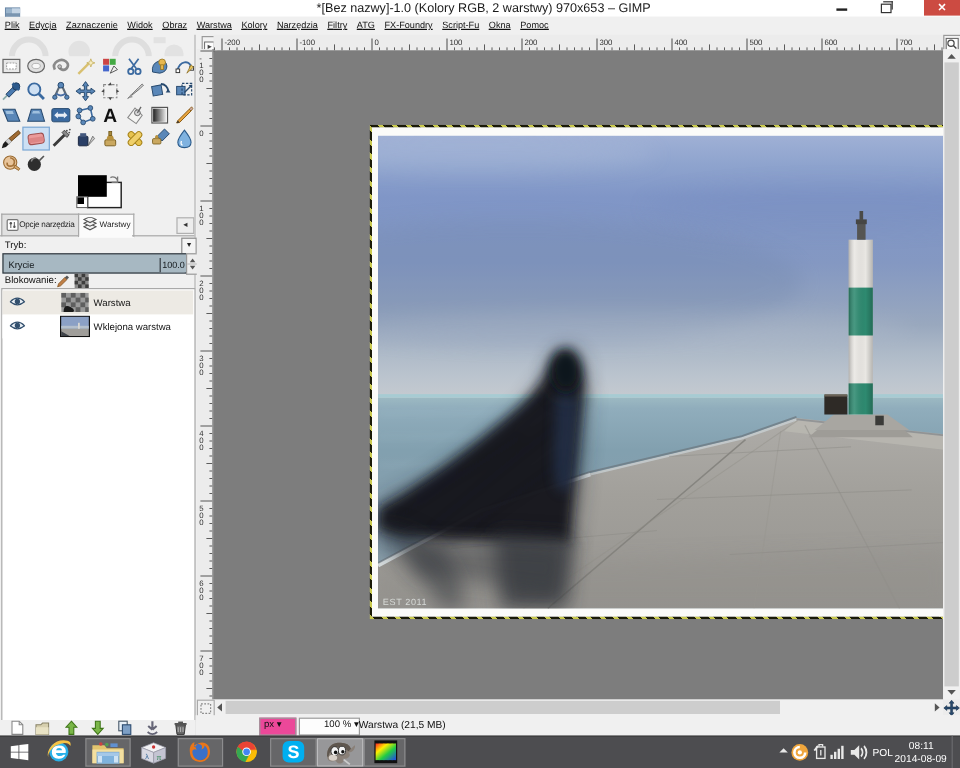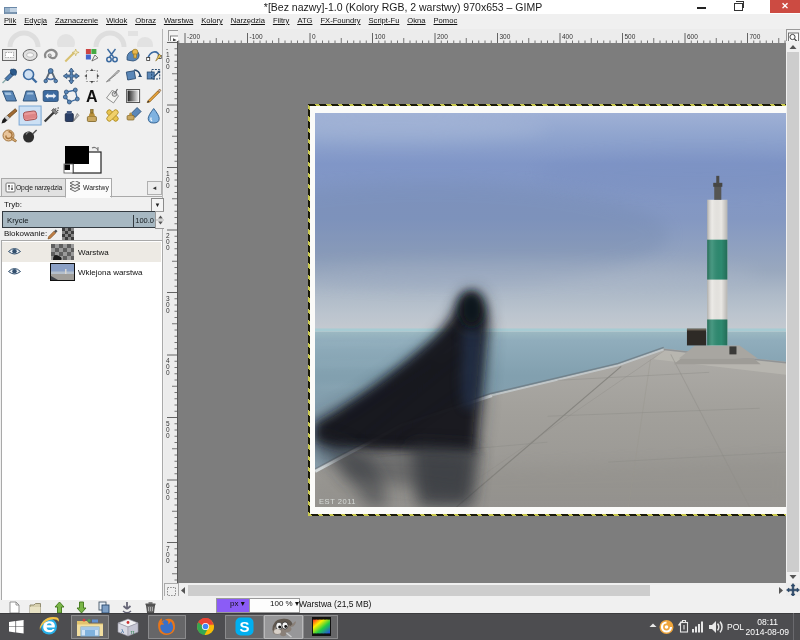--- a/index.html
+++ b/index.html
@@ -47,21 +47,21 @@
 #dashbox{position:absolute;left:0;top:0;width:476px;height:408px;border:2px solid;border-right:none;border-image:repeating-linear-gradient(45deg,#caca4e 0 3px,#1a1a08 3px 8px) 2;}
 #photoframe{position:absolute;left:2px;top:2px;width:476px;height:408px;background:#fbfbf9;}
 #photo{position:absolute;left:7px;top:9px;width:486px;height:394px;}
 
 #vscroll{left:786px;top:41px;width:14px;height:542px;background:#efefef;}
 #hscroll{left:178px;top:583px;width:608px;height:13px;background:#efefef;}
 #qmask{left:164px;top:583px;width:13px;height:13px;background:#f0f0f0;border:1px solid #aaa;}
 #pancorner{left:786px;top:583px;width:14px;height:14px;background:#ececec;}
 
 #statusbar{left:163px;top:596px;width:637px;height:17px;background:#f0f0f0;font-size:8.5px;color:#111;}
-#pxdd{position:absolute;left:53px;top:2px;width:26px;height:13px;background:#8b5cf6;border:1px solid #9a9a9a;font-size:8px;padding-left:13px;}
+#pxdd{position:absolute;left:53px;top:2px;width:26px;height:13px;background:#ec4899;border:1px solid #9a9a9a;font-size:8px;padding-left:3px;}
 #zoomdd{position:absolute;left:86px;top:2px;width:29px;height:13px;background:#fdfdfd;border:1px solid #9a9a9a;font-size:8px;padding-left:20px;}
 #sbtext{position:absolute;left:121px;top:3px;margin-left:15px;}
 
 #taskbar{left:0;top:613px;width:800px;height:27px;background:#4d4d50;}
 </style></head>
 <body>
 <div class="abs" id="titlebar"></div>
 <div class="abs" style="left:4px;top:2px;width:13px;height:9px;"><svg width="13" height="9">
       <rect width="13" height="9" fill="#6a88a8"></rect>
       <rect x="1" y="1" width="11" height="7" fill="#9ab4cc"></rect>

